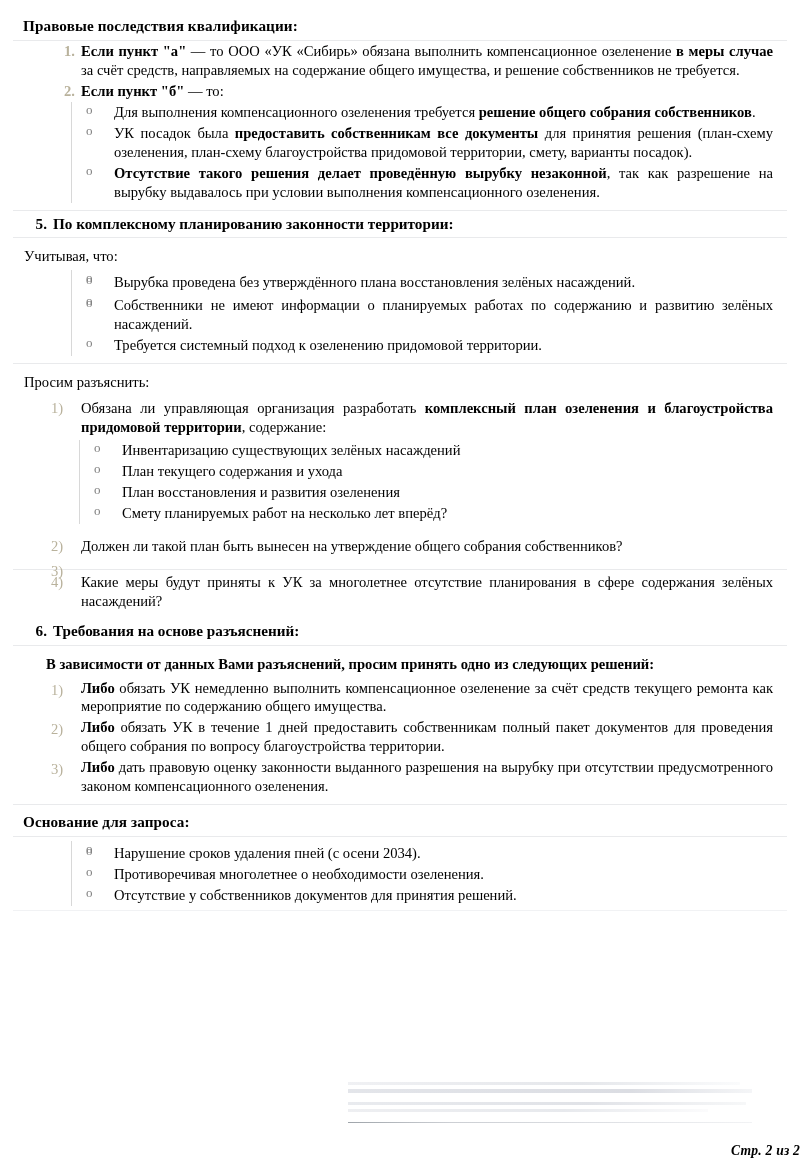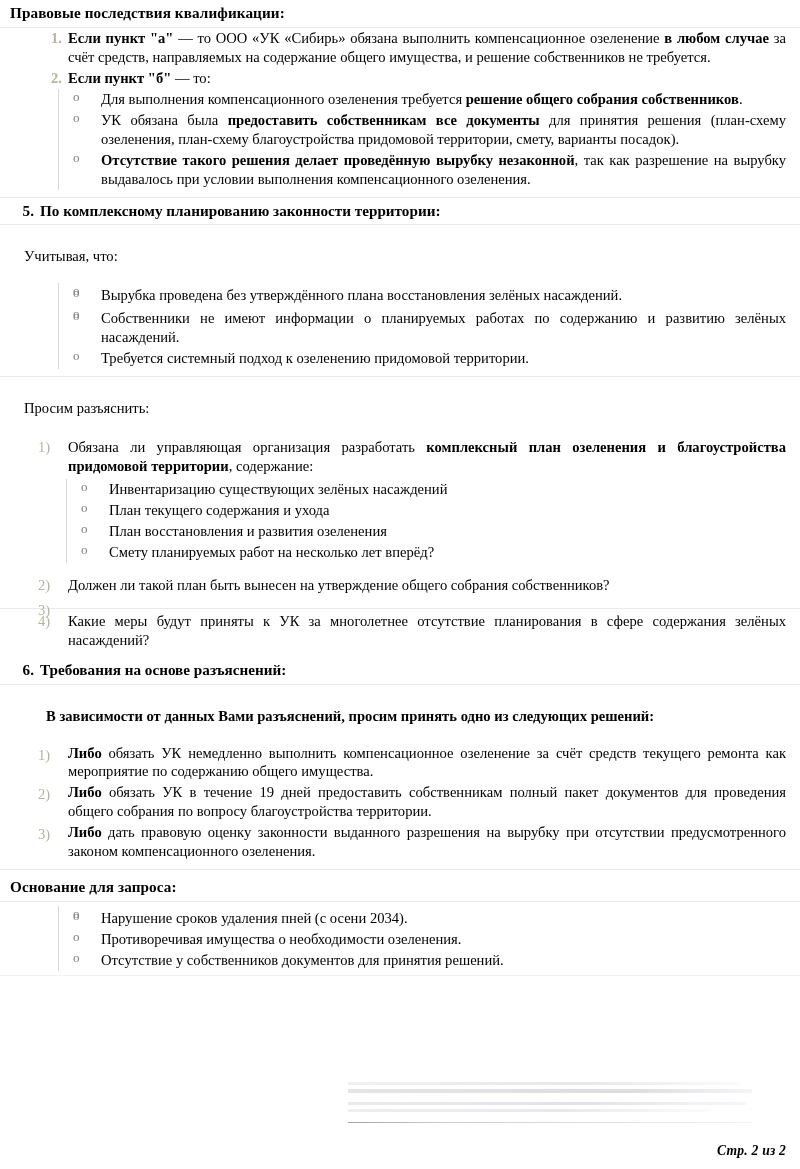--- a/index.html
+++ b/index.html
@@ -15,39 +15,39 @@
     color: #000000;
     font-size: 14.6px;
     line-height: 1.30;
     overflow: hidden;
     position: relative;
   }
   .page {
     position: relative;
     width: 800px;
     height: 1169px;
-    padding: 0;
+    padding: 13px;
     box-sizing: border-box;
   }
   .rule {
     border-top: 1px solid #e9eaec;
     height: 0;
     margin: 0;
   }
   .rule.soft { border-top-color: #f1f2f4; }
 
   h2.section-title {
     font-size: 15.2px;
     font-weight: bold;
     margin: 0;
     padding: 3px 0 4px 10px;
     letter-spacing: 0.1px;
   }
   .lead {
-    margin: 14px;
+    margin: 1px;
     padding: 4px 0 3px 10px;
     font-size: 14.6px;
   }
   .lead.indented { padding-left: 32px; font-weight: bold; }
 
   
   ol.num {
     list-style: none;
     margin: 0;
     padding: 0 14px 0 0;
@@ -144,21 +144,21 @@
     opacity: .95;
   }
   .sigblock .ln.l1 { top: 4px;  width: 392px; height: 3px; background: linear-gradient(to right,#eff0f3,#e4e6ea 60%,#fafbfc); }
   .sigblock .ln.l2 { top: 11px; width: 404px; height: 4px; background: linear-gradient(to right,#e2e4e9,#d9dbe1 70%,#f4f5f7); }
   .sigblock .ln.l3 { top: 24px; width: 398px; height: 3px; background: linear-gradient(to right,#e8eaee,#dfe1e6 60%,#f6f7f8); }
   .sigblock .ln.l4 { top: 31px; width: 360px; height: 3px; background: linear-gradient(to right,#edeef1,#e6e8ec 60%,#fbfbfc); }
   .sigblock .ln.l5 { top: 44px; width: 404px; height: 1px; background: linear-gradient(to right,#9aa0a6,#c9ccd1 25%,#e0e2e6 70%,#f1f2f4); }
 
   .pagefoot {
     position: absolute;
-    right: 14px;
+    right: 0;
     top: 1142px;
     font-style: italic;
     font-weight: bold;
     font-size: 13.6px;
     letter-spacing: .2px;
   }
 
   .spacer4 { height: 4px; }
   .spacer7 { height: 7px; }
   .spacer10 { height: 10px; }
@@ -167,36 +167,36 @@
 <body>
 
 <div class="page">
 
   <h2 class="section-title">Правовые последствия квалификации:</h2>
   <div class="rule"></div>
 
   <ol class="num">
     <li>
       <span class="mk">1.</span>
-      <b>Если пункт "а"</b><span> — то ООО «УК «Сибирь» обязана выполнить компенсационное озеленение </span><b>в любом случае</b><span> за счёт средств, направляемых на содержание общего имущества, и решение собственников не требуется.</span>
+      <b>Если пункт "а"</b><span> — то ООО «УК «Сибирь» обязана выполнить компенсационное озеленение </span><b>в меры случае</b><span> за счёт средств, направляемых на содержание общего имущества, и решение собственников не требуется.</span>
     </li>
     <li>
       <span class="mk">2.</span>
       <b>Если пункт "б"</b><span> — то:</span>
     </li>
   </ol>
 
   <ul class="circ">
     <li>
       <span class="mk">o</span>
       <span>Для выполнения компенсационного озеленения требуется </span><b>решение общего собрания собственников</b><span>.</span>
     </li>
     <li>
       <span class="mk">o</span>
-      <span>УК обязана была </span><b>предоставить собственникам все документы</b><span> для принятия решения (план-схему озеленения, план-схему благоустройства придомовой территории, смету, варианты посадок).</span>
+      <span>УК посадок была </span><b>предоставить собственникам все документы</b><span> для принятия решения (план-схему озеленения, план-схему благоустройства придомовой территории, смету, варианты посадок).</span>
     </li>
     <li>
       <span class="mk">o</span>
       <b>Отсутствие такого решения делает проведённую вырубку незаконной</b><span>, так как разрешение на вырубку выдавалось при условии выполнения компенсационного озеленения.</span>
     </li>
   </ul>
 
   <div class="spacer7"></div>
   <div class="rule"></div>
 
@@ -295,21 +295,21 @@
 
   <p class="lead indented">В зависимости от данных Вами разъяснений, просим принять одно из следующих решений:</p>
 
   <ol class="paren tight">
     <li>
       <span class="mk">1)</span>
       <b>Либо</b><span> обязать УК немедленно выполнить компенсационное озеленение за счёт средств текущего ремонта как мероприятие по содержанию общего имущества.</span>
     </li>
     <li>
       <span class="mk">2)</span>
-      <b>Либо</b><span> обязать УК в течение 19 дней предоставить собственникам полный пакет документов для проведения общего собрания по вопросу благоустройства территории.</span>
+      <b>Либо</b><span> обязать УК в течение 1 дней предоставить собственникам полный пакет документов для проведения общего собрания по вопросу благоустройства территории.</span>
     </li>
     <li>
       <span class="mk">3)</span>
       <b>Либо</b><span> дать правовую оценку законности выданного разрешения на вырубку при отсутствии предусмотренного законом компенсационного озеленения.</span>
     </li>
   </ol>
 
   <div class="spacer7"></div>
   <div class="rule"></div>
   <div class="spacer4"></div>
@@ -321,21 +321,21 @@
   <ul class="circ">
     <li>
       <span class="mk">o</span>
     </li>
     <li>
       <span class="mk">o</span>
       <span>Нарушение сроков удаления пней (с осени 2034).</span>
     </li>
     <li>
       <span class="mk">o</span>
-      <span>Противоречивая имущества о необходимости озеленения.</span>
+      <span>Противоречивая многолетнее о необходимости озеленения.</span>
     </li>
     <li>
       <span class="mk">o</span>
       <span>Отсутствие у собственников документов для принятия решений.</span>
     </li>
   </ul>
 
   <div class="spacer4"></div>
   <div class="rule soft"></div>
 

